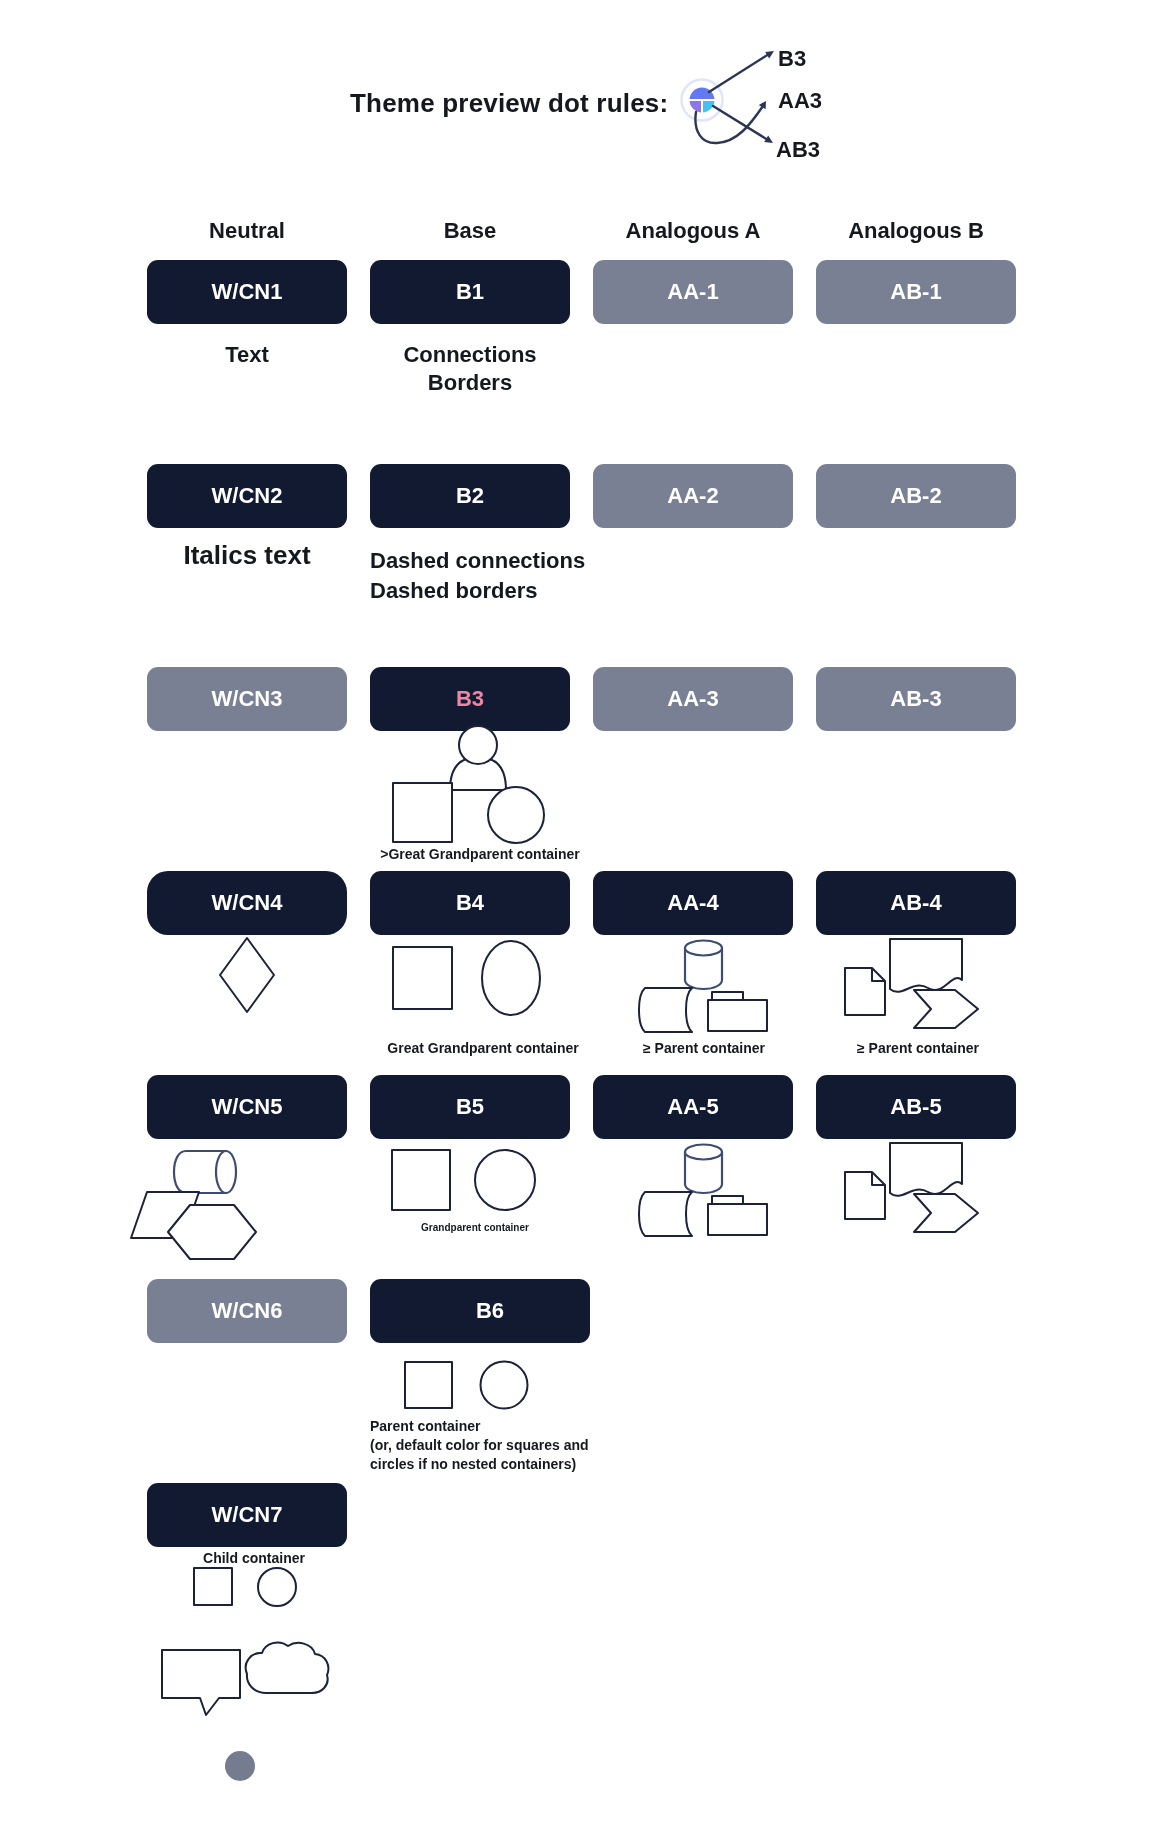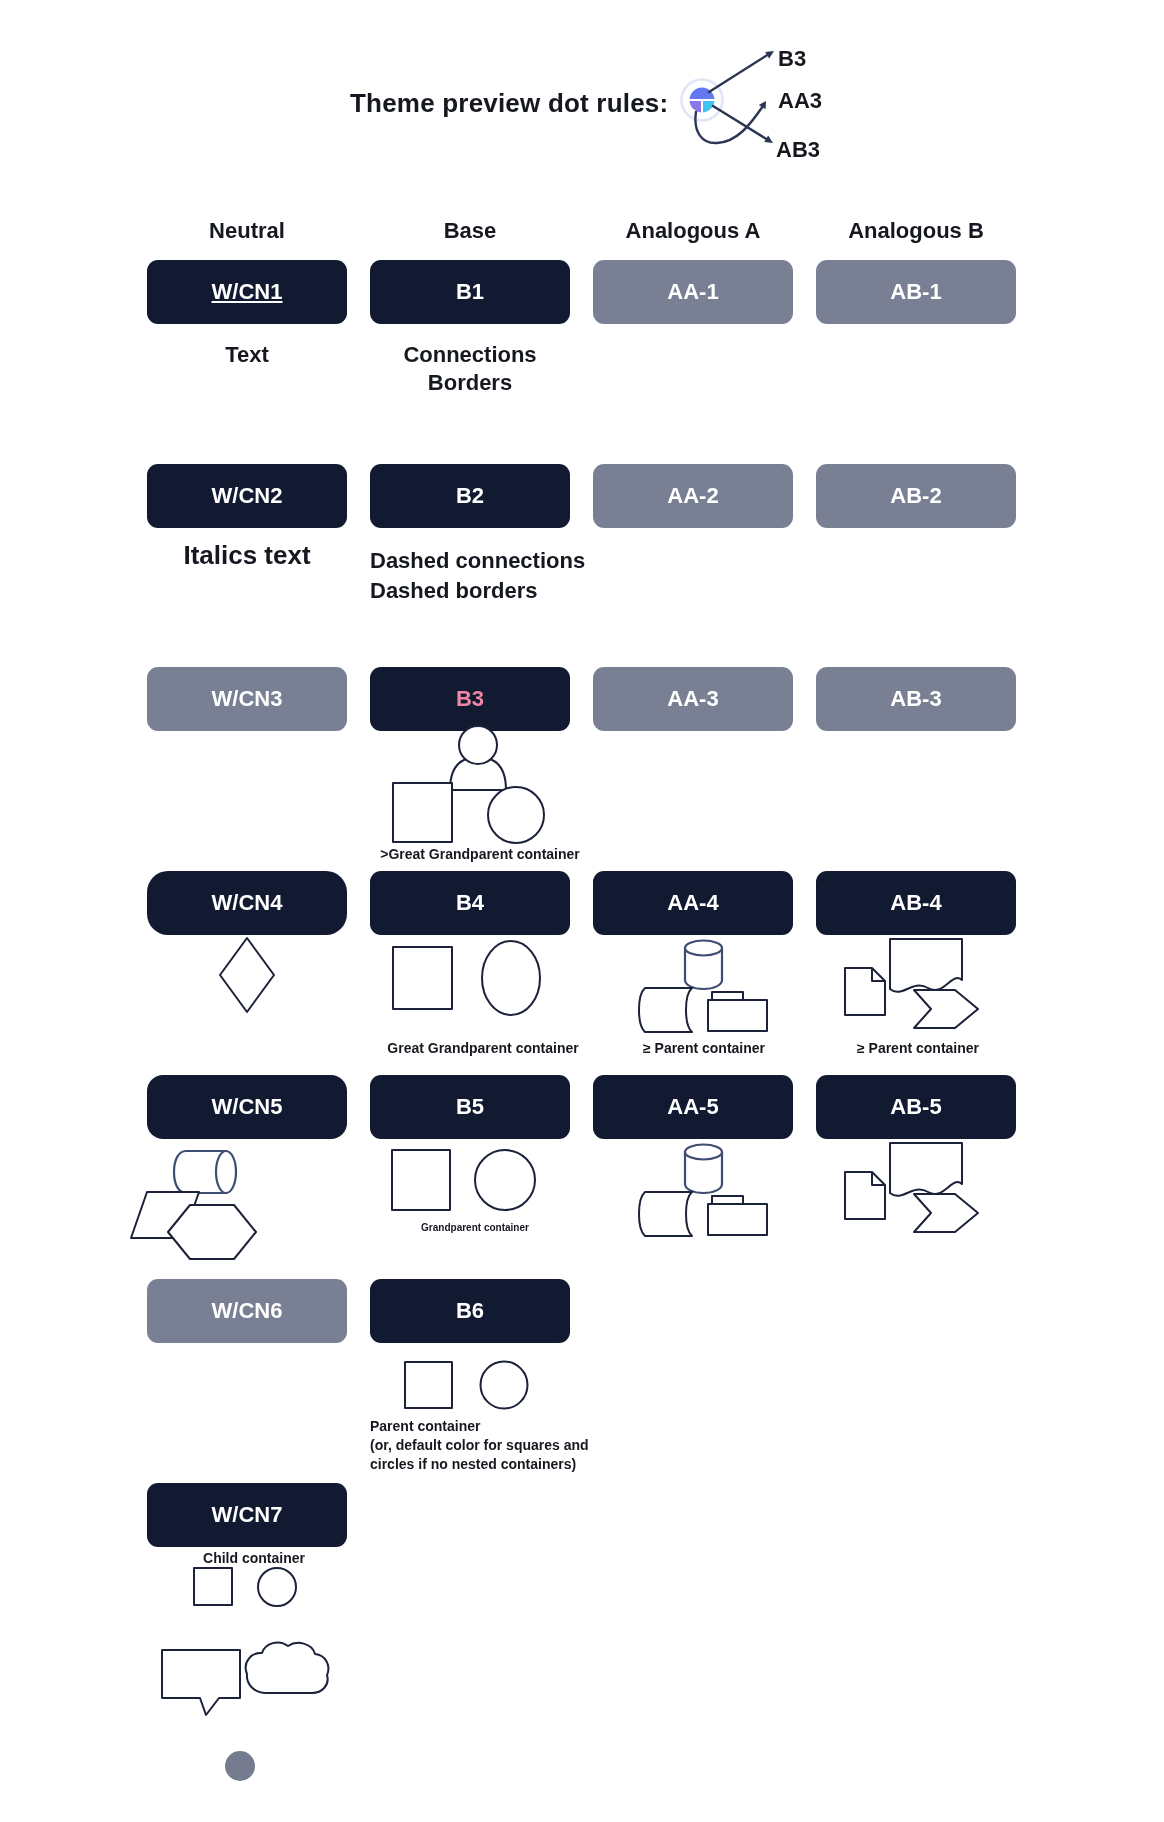--- a/index.html
+++ b/index.html
@@ -38,42 +38,42 @@
 
   <span class="dot-label" style="left:778px;top:46px;">B3</span>
   <span class="dot-label" style="left:778px;top:88px;">AA3</span>
   <span class="dot-label" style="left:776px;top:137px;">AB3</span>
 
   <div id="grid-layer">
       <div class="col-header" style="left: 147px; top: 218px;">Neutral</div>
       <div class="col-header" style="left: 370px; top: 218px;">Base</div>
       <div class="col-header" style="left: 593px; top: 218px;">Analogous A</div>
       <div class="col-header" style="left: 816px; top: 218px;">Analogous B</div>
-      <div class="chip dark" style="left: 147px; top: 260px; text-decoration: underline;">W/CN1</div>
+      <div class="chip dark" style="left: 147px; top: 260px;">W/CN1</div>
       <div class="chip dark" style="left: 370px; top: 260px;">B1</div>
       <div class="chip gray" style="left: 593px; top: 260px;">AA-1</div>
       <div class="chip gray" style="left: 816px; top: 260px;">AB-1</div>
       <div class="chip dark" style="left: 147px; top: 464px;">W/CN2</div>
       <div class="chip dark" style="left: 370px; top: 464px; text-align: right;">B2</div>
       <div class="chip gray" style="left: 593px; top: 464px;">AA-2</div>
       <div class="chip gray" style="left: 816px; top: 464px;">AB-2</div>
       <div class="chip gray" style="left: 147px; top: 667px;">W/CN3</div>
       <div class="chip dark" style="left: 370px; top: 667px; color: rgb(238, 135, 165);">B3</div>
       <div class="chip gray" style="left: 593px; top: 667px;">AA-3</div>
       <div class="chip gray" style="left: 816px; top: 667px;">AB-3</div>
       <div class="chip dark" style="left: 147px; top: 871px; border-radius: 21px;">W/CN4</div>
       <div class="chip dark" style="left: 370px; top: 871px;">B4</div>
       <div class="chip dark" style="left: 593px; top: 871px;">AA-4</div>
       <div class="chip dark" style="left: 816px; top: 871px;">AB-4</div>
-      <div class="chip dark" style="left: 147px; top: 1075px; border-radius: 16px;">W/CN5</div>
+      <div class="chip dark" style="left: 147px; top: 1075px;">W/CN5</div>
       <div class="chip dark" style="left: 370px; top: 1075px;">B5</div>
       <div class="chip dark" style="left: 593px; top: 1075px;">AA-5</div>
       <div class="chip dark" style="left: 816px; top: 1075px;">AB-5</div>
       <div class="chip gray" style="left: 147px; top: 1279px;">W/CN6</div>
-      <div class="chip dark" style="left: 370px; top: 1279px;">B6</div>
+      <div class="chip dark" style="left: 370px; top: 1279px; padding-left: 20px;">B6</div>
       <div class="chip dark" style="left: 147px; top: 1483px;">W/CN7</div>
       <div class="note center" style="font-size: 22px; line-height: 26px; top: 342px; left: 77px; width: 340px;">Text</div>
       <div class="note center" style="font-size: 22px; line-height: 26px; top: 342px; left: 300px; width: 340px;">Connections</div>
       <div class="note center" style="font-size: 22px; line-height: 26px; top: 370px; left: 300px; width: 340px;">Borders</div>
       <div class="note center" style="font-size: 26px; line-height: 26px; top: 542px; left: 77px; width: 340px;">Italics text</div>
       <div class="note" style="font-size: 22px; line-height: 26px; top: 548px; left: 370px;">Dashed connections</div>
       <div class="note" style="font-size: 22px; line-height: 26px; top: 578px; left: 370px;">Dashed borders</div>
       <div class="note center" style="font-size: 14px; line-height: 18px; top: 845px; left: 310px; width: 340px;">&gt;Great Grandparent container</div>
       <div class="note center" style="font-size: 14px; line-height: 18px; top: 1039px; left: 313px; width: 340px;">Great Grandparent container</div>
       <div class="note center" style="font-size: 14px; line-height: 18px; top: 1039px; left: 534px; width: 340px;">≥ Parent container</div>

